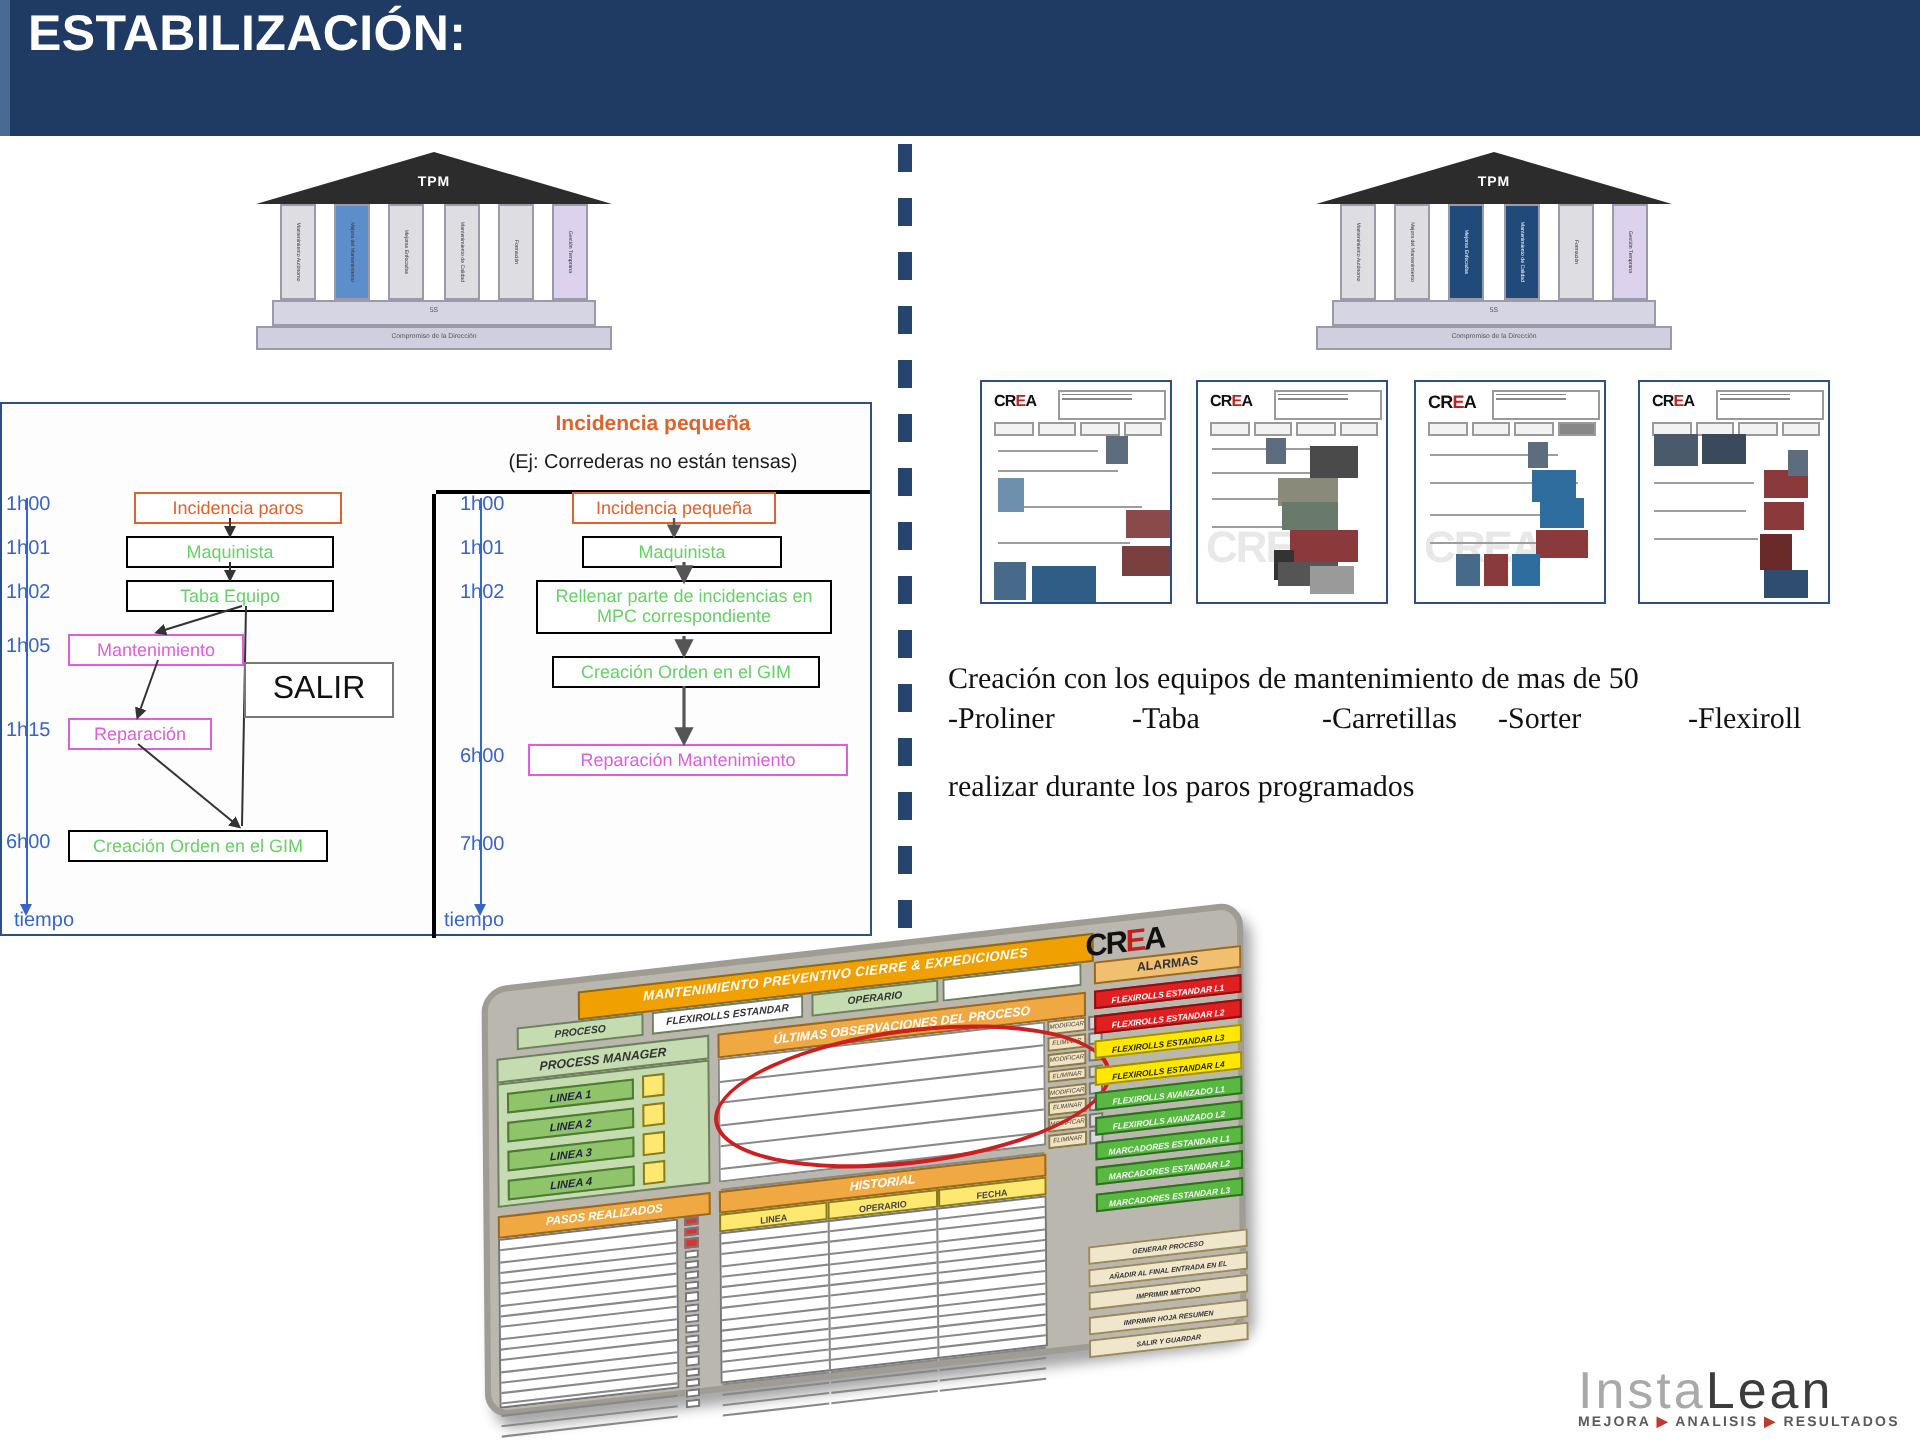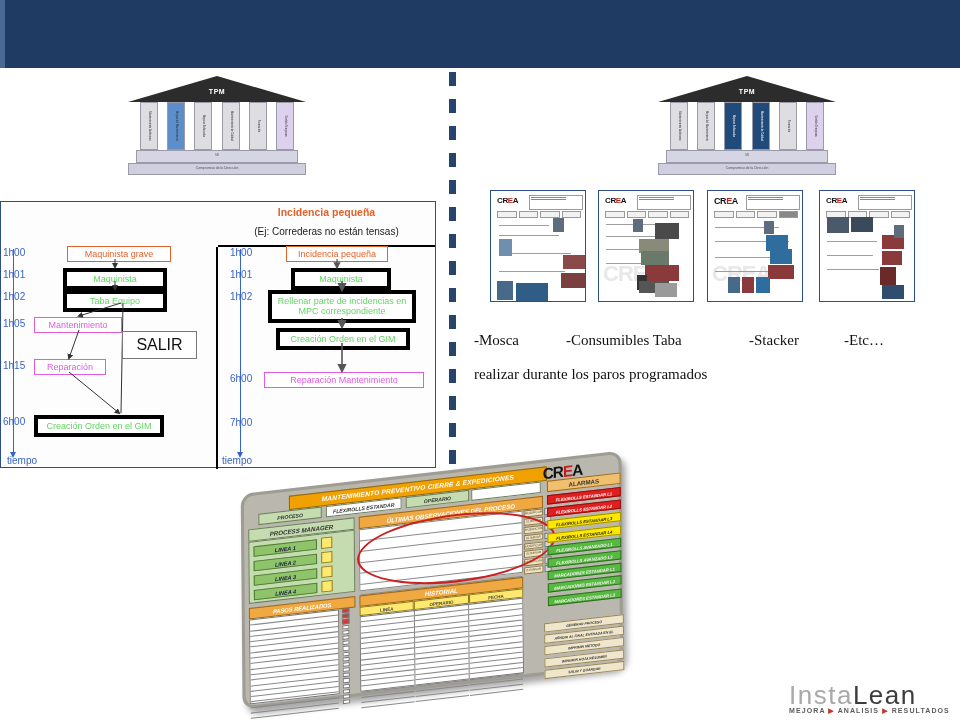--- a/index.html
+++ b/index.html
@@ -105,21 +105,21 @@
   }
   .axis-lbl{
     position:absolute;left:6px;top:208px;color:#3764c8;font-size:10px;
   }
   .tick{position:absolute;color:#3764c8;font-size:10px;}
   .node{
     position:absolute;box-sizing:border-box;text-align:center;
     font-size:9px;padding:2px 4px;background:#ffffff;line-height:1.15;
   }
   .n-orange{border:1px solid #e2622b;color:#e2622b;}
-  .n-green{border:4px solid #000000;color:#63d463;}
+  .n-green{border:1px solid #000000;color:#63d463;}
   .n-pink{border:1px solid #e05ce0;color:#e05ce0;}
   #idem{
     position:absolute;left:122px;top:331px;width:75px;height:28px;
     border:1.5px solid #777;background:#fff;box-sizing:border-box;
     text-align:center;font-size:16px;color:#111;line-height:26px;
   }
 
   
   .doc{
     position:absolute;width:96px;height:112px;
@@ -311,20 +311,21 @@
     font-size:7px;color:#5a5a5a;letter-spacing:1.1px;font-weight:bold;
     margin-top:1px;white-space:nowrap;
   }
   #logo-sub b{color:#c0392b;}
 </style>
 </head>
 <body>
 
 <div id="header">
   <div id="header-accent"></div>
+  <div id="header-title">ESTABILIZACIÓN:</div>
 </div>
 
 <div id="divider"></div>
 
 <div class="temple" style="left:128px;top:76px;">
   <div class="roof"></div>
   <div class="roof-label">TPM</div>
   <div class="pillars">
     <div class="pillar" style="background:#dedee2;">
         <span>Mantenimiento Autónomo</span>
@@ -396,21 +397,21 @@
     <div class="axis-head"></div>
     <div class="axis-lbl">tiempo</div>
 
     <div class="tick" style="left:2px;top:0px;">1h00</div>
     <div class="tick" style="left:2px;top:22px;">1h01</div>
     <div class="tick" style="left:2px;top:44px;">1h02</div>
     <div class="tick" style="left:2px;top:71px;">1h05</div>
     <div class="tick" style="left:2px;top:113px;">1h15</div>
     <div class="tick" style="left:2px;top:169px;">6h00</div>
 
-    <div class="node n-orange" style="left:66px;top:-1px;width:104px;">Maquinista grave</div>
+    <div class="node n-orange" style="left:66px;top:-1px;width:104px;">Incidencia paros</div>
     <div class="node n-green" style="left:62px;top:21px;width:104px;">Maquinista</div>
     <div class="node n-green" style="left:62px;top:43px;width:104px;">Taba Equipo</div>
     <div class="node n-pink" style="left:33px;top:70px;width:88px;">Mantenimiento</div>
     <div class="node n-pink" style="left:33px;top:112px;width:72px;">Reparación</div>
     <div class="node n-green" style="left:33px;top:168px;width:130px;">Creación Orden en el GIM</div>
 
     <svg width="218" height="222" style="position:absolute;left:0;top:0;pointer-events:none;">
       <defs>
           <marker id="ah" markerWidth="6" markerHeight="6" refX="4" refY="3" orient="auto">
             <path d="M0,0 L6,3 L0,6 z" fill="#333"></path>
@@ -549,25 +550,27 @@
   <div class="ph" style="left:7px;top:26px;width:22px;height:16px;background:#4a5a6a;"></div>
   <div class="ph" style="left:31px;top:26px;width:22px;height:15px;background:#3a4a5a;"></div>
   <div class="ph" style="left:62px;top:44px;width:22px;height:14px;background:#8a3a3a;"></div>
   <div class="ph" style="left:74px;top:34px;width:10px;height:13px;background:#5d6d7d;"></div>
   <div class="ph" style="left:62px;top:60px;width:20px;height:14px;background:#8a3a3a;"></div>
   <div class="ph" style="left:60px;top:76px;width:16px;height:18px;background:#6a2a2a;"></div>
   <div class="ph" style="left:62px;top:94px;width:22px;height:14px;background:#2f4d6e;"></div>
 </div>
 
 <div id="rtext">
+  <div>Creación con los equipos de mantenimiento de mas de 50</div>
   <div class="row">
-    <span style="width:92px">-Mosca</span>
-    <span style="width:183px">-Consumibles Taba</span>
-    <span style="width:95px">-Stacker</span>
-    <span>-Etc…</span>
+    <span style="width:92px">-Proliner</span>
+    <span style="width:95px">-Taba</span>
+    <span style="width:88px">-Carretillas</span>
+    <span style="width:95px">-Sorter</span>
+    <span>-Flexiroll</span>
   </div>
   <div class="gap"></div>
   <div>realizar durante los paros programados</div>
 </div>
 
 <div id="crea-wrap">
   <div id="crea-panel">
 
     <div id="crea-title">MANTENIMIENTO PREVENTIVO CIERRE &amp; EXPEDICIONES</div>
     <div id="crea-logo">CR<em>E</em>A</div>

